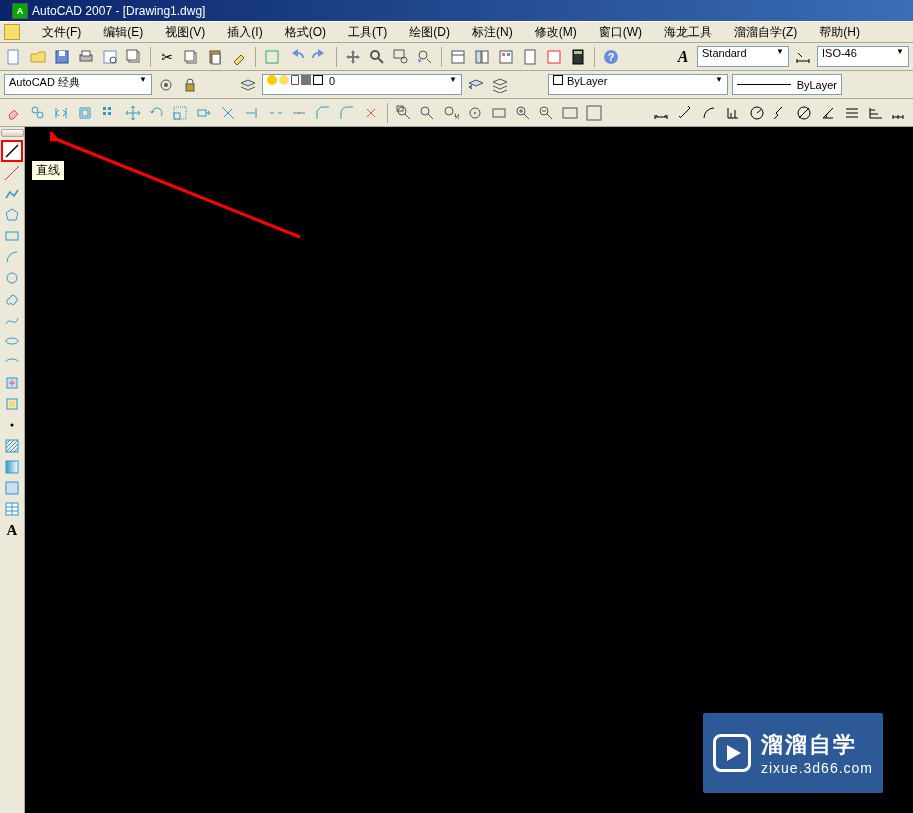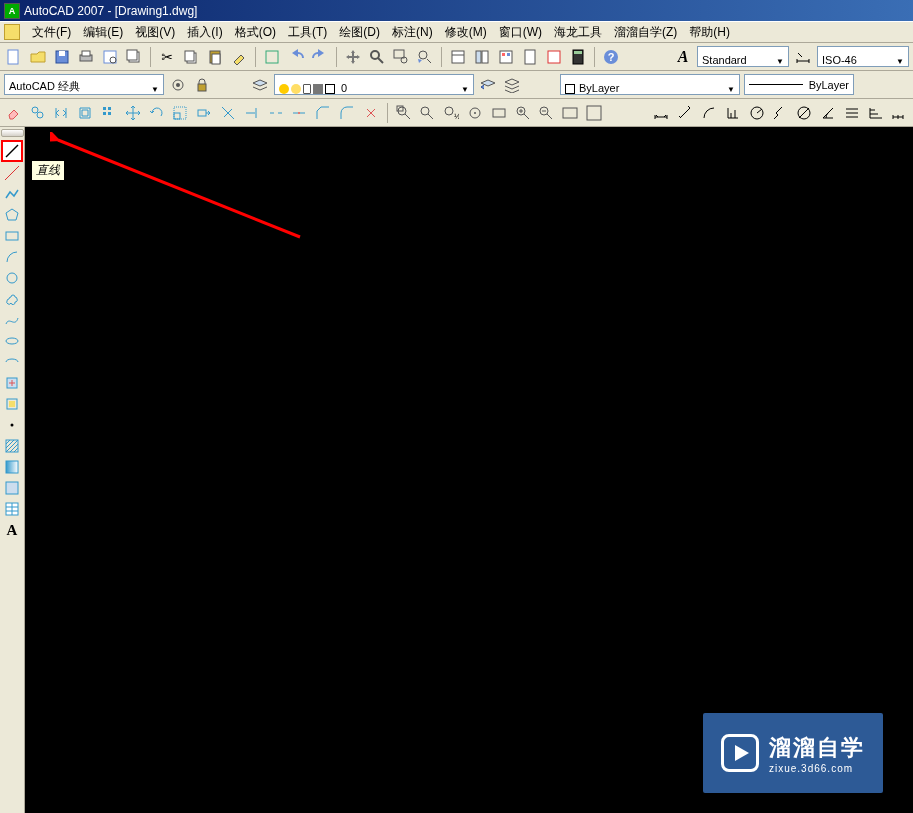--- a/index.html
+++ b/index.html
@@ -1,35 +1,35 @@
 <!DOCTYPE html>
 <html><head>
 <meta charset="utf-8">
 <style>
 * { margin: 0; padding: 0; box-sizing: border-box; font-family: "Microsoft YaHei", "SimSun", Arial, sans-serif; }
 body { width: 913px; height: 813px; background: #d4d0c8; overflow: hidden; font-size: 12px; }
 
 
-.titlebar { height: 21px; background: linear-gradient(to right, #0a246a, #3a6eb5); display: flex; align-items: center; padding-left: 4px; color: #fff; }
+.titlebar { height: 21px; background: linear-gradient(to right, #0a246a, #3a6eb5); display: flex; align-items: center; padding-left: 12px; color: #fff; }
 .titlebar .app-icon { width: 16px; height: 16px; background: #0a0; margin-right: 4px; display: flex; align-items: center; justify-content: center; border: 1px solid #555; }
 .titlebar .app-icon::before { content: 'A'; font-size: 9px; color: #fff; font-weight: bold; }
 .titlebar-text { font-size: 12px; }
 
 
-.menubar { height: 22px; background: #ece9d8; display: flex; align-items: center; padding-left: 4px; border-top: 1px solid #fff; border-bottom: 1px solid #aca899; }
+.menubar { height: 22px; background: #ece9d8; display: flex; align-items: center; padding-left: 4px; border-top: 1px solid #fff; border-bottom: 1px solid #aca899; gap: 10px; }
 .menu-icon { width: 16px; height: 16px; background: #f5de6a; margin-right: 6px; border: 1px solid #c0a030; }
 .menu-item { padding: 2px 6px; font-size: 12px; cursor: default; }
 
 
 .toolbar-row { height: 28px; background: #ece9d8; display: flex; align-items: center; padding: 2px 4px; gap: 4px; border-bottom: 1px solid #aca899; }
 .tb-icon { width: 20px; height: 20px; display: flex; align-items: center; justify-content: center; font-size: 14px; cursor: pointer; border: 1px solid transparent; }
 .tb-sep { width: 1px; height: 20px; background: #aca899; margin: 0 2px; }
-.tb-combo { height: 21px; border: 1px solid #7f9db9; background: #fff; display: flex; align-items: flex-end; padding: 0 4px; font-size: 11px; }
+.tb-combo { height: 21px; border: 1px solid #7f9db9; background: #fff; display: flex; align-items: flex-start; padding: 0 4px; font-size: 11px; }
 .tb-combo .arrow { margin-left: auto; font-size: 8px; color: #000; }
-.tb-combo.wide { width: 160px; }
+.tb-combo.wide { width: 148px; }
 .tb-combo.mid { width: 180px; }
 .tb-combo.layer { width: 200px; }
 .tb-combo.narrow { width: 92px; }
 .tb-lineweight { width: 110px; height: 21px; border: 1px solid #7f9db9; background: #fff; display:flex;align-items:center;padding:0 4px;font-size:11px;justify-content:flex-end;}
 .tb-lineweight .lw-line{flex:1;height:1px;background:#000;margin-right:6px;}
 .tb-combo .swatch{width:10px;height:10px;border:1px solid #000;margin-right:4px;background:#fff;}
 
 .layer-lights { display: inline-flex; gap: 2px; align-items: center; margin-right:4px; }
 .bulb { width:10px;height:10px;border-radius:50%;background:#ffcc00;}
 .sun { width:10px;height:10px;border-radius:50%;background:#ffde66;}
@@ -41,32 +41,32 @@
 .main { position: relative; display: flex; height: calc(813px - 21px - 22px - 28px - 28px - 28px); }
 .draw-toolbar { width: 25px; background: #ece9d8; border-right: 1px solid #aca899; display: flex; flex-direction: column; padding-top: 2px; gap: 1px; align-items: center; }
 .dt-handle { width: 23px; height: 8px; border: 1px solid #aca899; border-radius: 2px; margin-bottom: 2px; background: linear-gradient(#fff,#d4d0c8);}
 .dt-icon { width: 20px; height: 20px; display: flex; align-items: center; justify-content: center; cursor: pointer; border: 1px solid transparent; }
 .dt-icon.highlight { border: 2px solid #ff0000; background: #fff; width:22px;height:22px;}
 .dt-icon svg { display: block; }
 
 .canvas { flex: 1; background: #000; position: relative; }
 
 
-.tooltip-box { position: absolute; left: 6px; top: 33px; background: #ffffe1; border: 1px solid #000; padding: 1px 4px; font-size: 12px; z-index: 10; font-style: italic; }
+.tooltip-box { position: absolute; left: 6px; top: 33px; background: #ffffe1; border: 1px solid #000; padding: 1px 4px; font-size: 12px; z-index: 10; }
 
 
 .arrow-anno { position: absolute; left: 25px; top: 5px; pointer-events: none; z-index: 5;}
 
 
 .watermark { position: absolute; right: 30px; bottom: 20px; width: 180px; height: 80px; background: rgba(60,120,200,0.75); display:flex; align-items:center; justify-content:center; gap:10px; border-radius: 2px; }
 .watermark .play { width:38px;height:38px;border:3px solid #fff;border-radius:8px;display:flex;align-items:center;justify-content:center;}
 .watermark .play::before{content:'';border-left:14px solid #fff;border-top:8px solid transparent;border-bottom:8px solid transparent;margin-left:4px;}
 .watermark .wm-text{color:#fff;display:flex;flex-direction:column;align-items:flex-start;}
 .watermark .wm-main{font-size:22px;font-weight:bold;letter-spacing:2px;}
-.watermark .wm-sub{font-size:10px;letter-spacing:1px;}
+.watermark .wm-sub{font-size:14px;letter-spacing:1px;}
 
 .svg-icon { width:16px;height:16px;}
 
 
 .canvas::after{content:'';position:absolute;right:0;top:0;width:0;height:100%;}
 
 
 .big-a { font-family: 'Times New Roman', serif; font-size: 16px; font-weight:bold; font-style: italic;}
 
 

